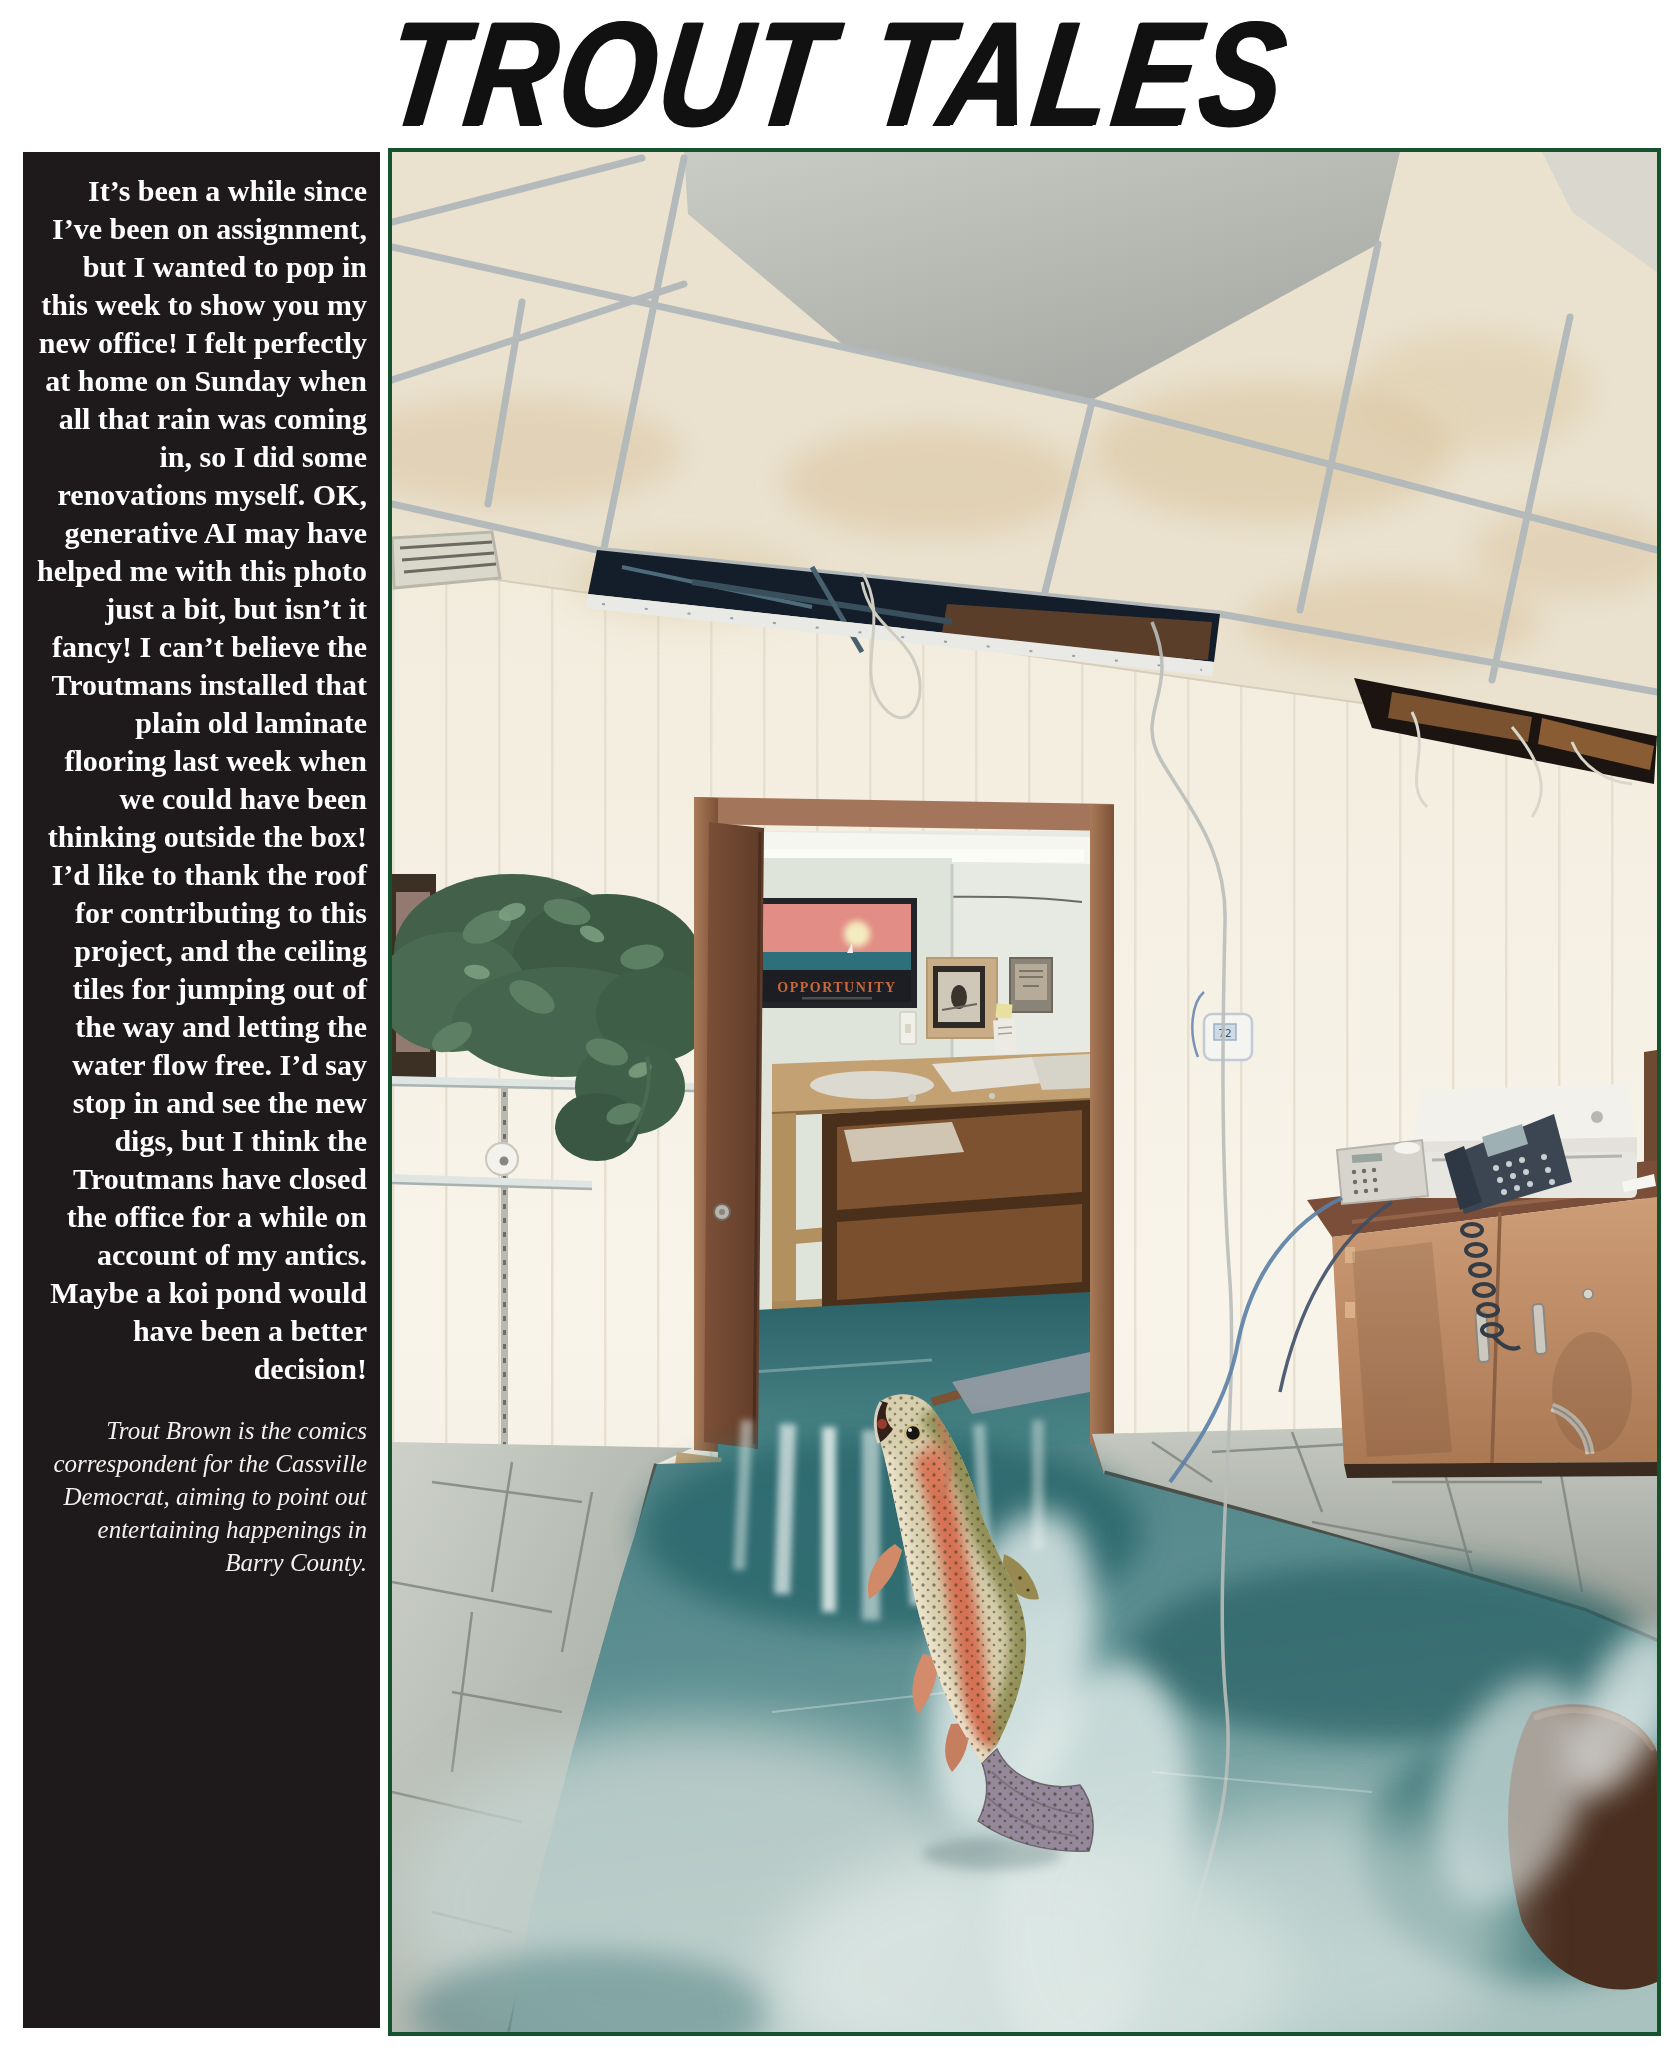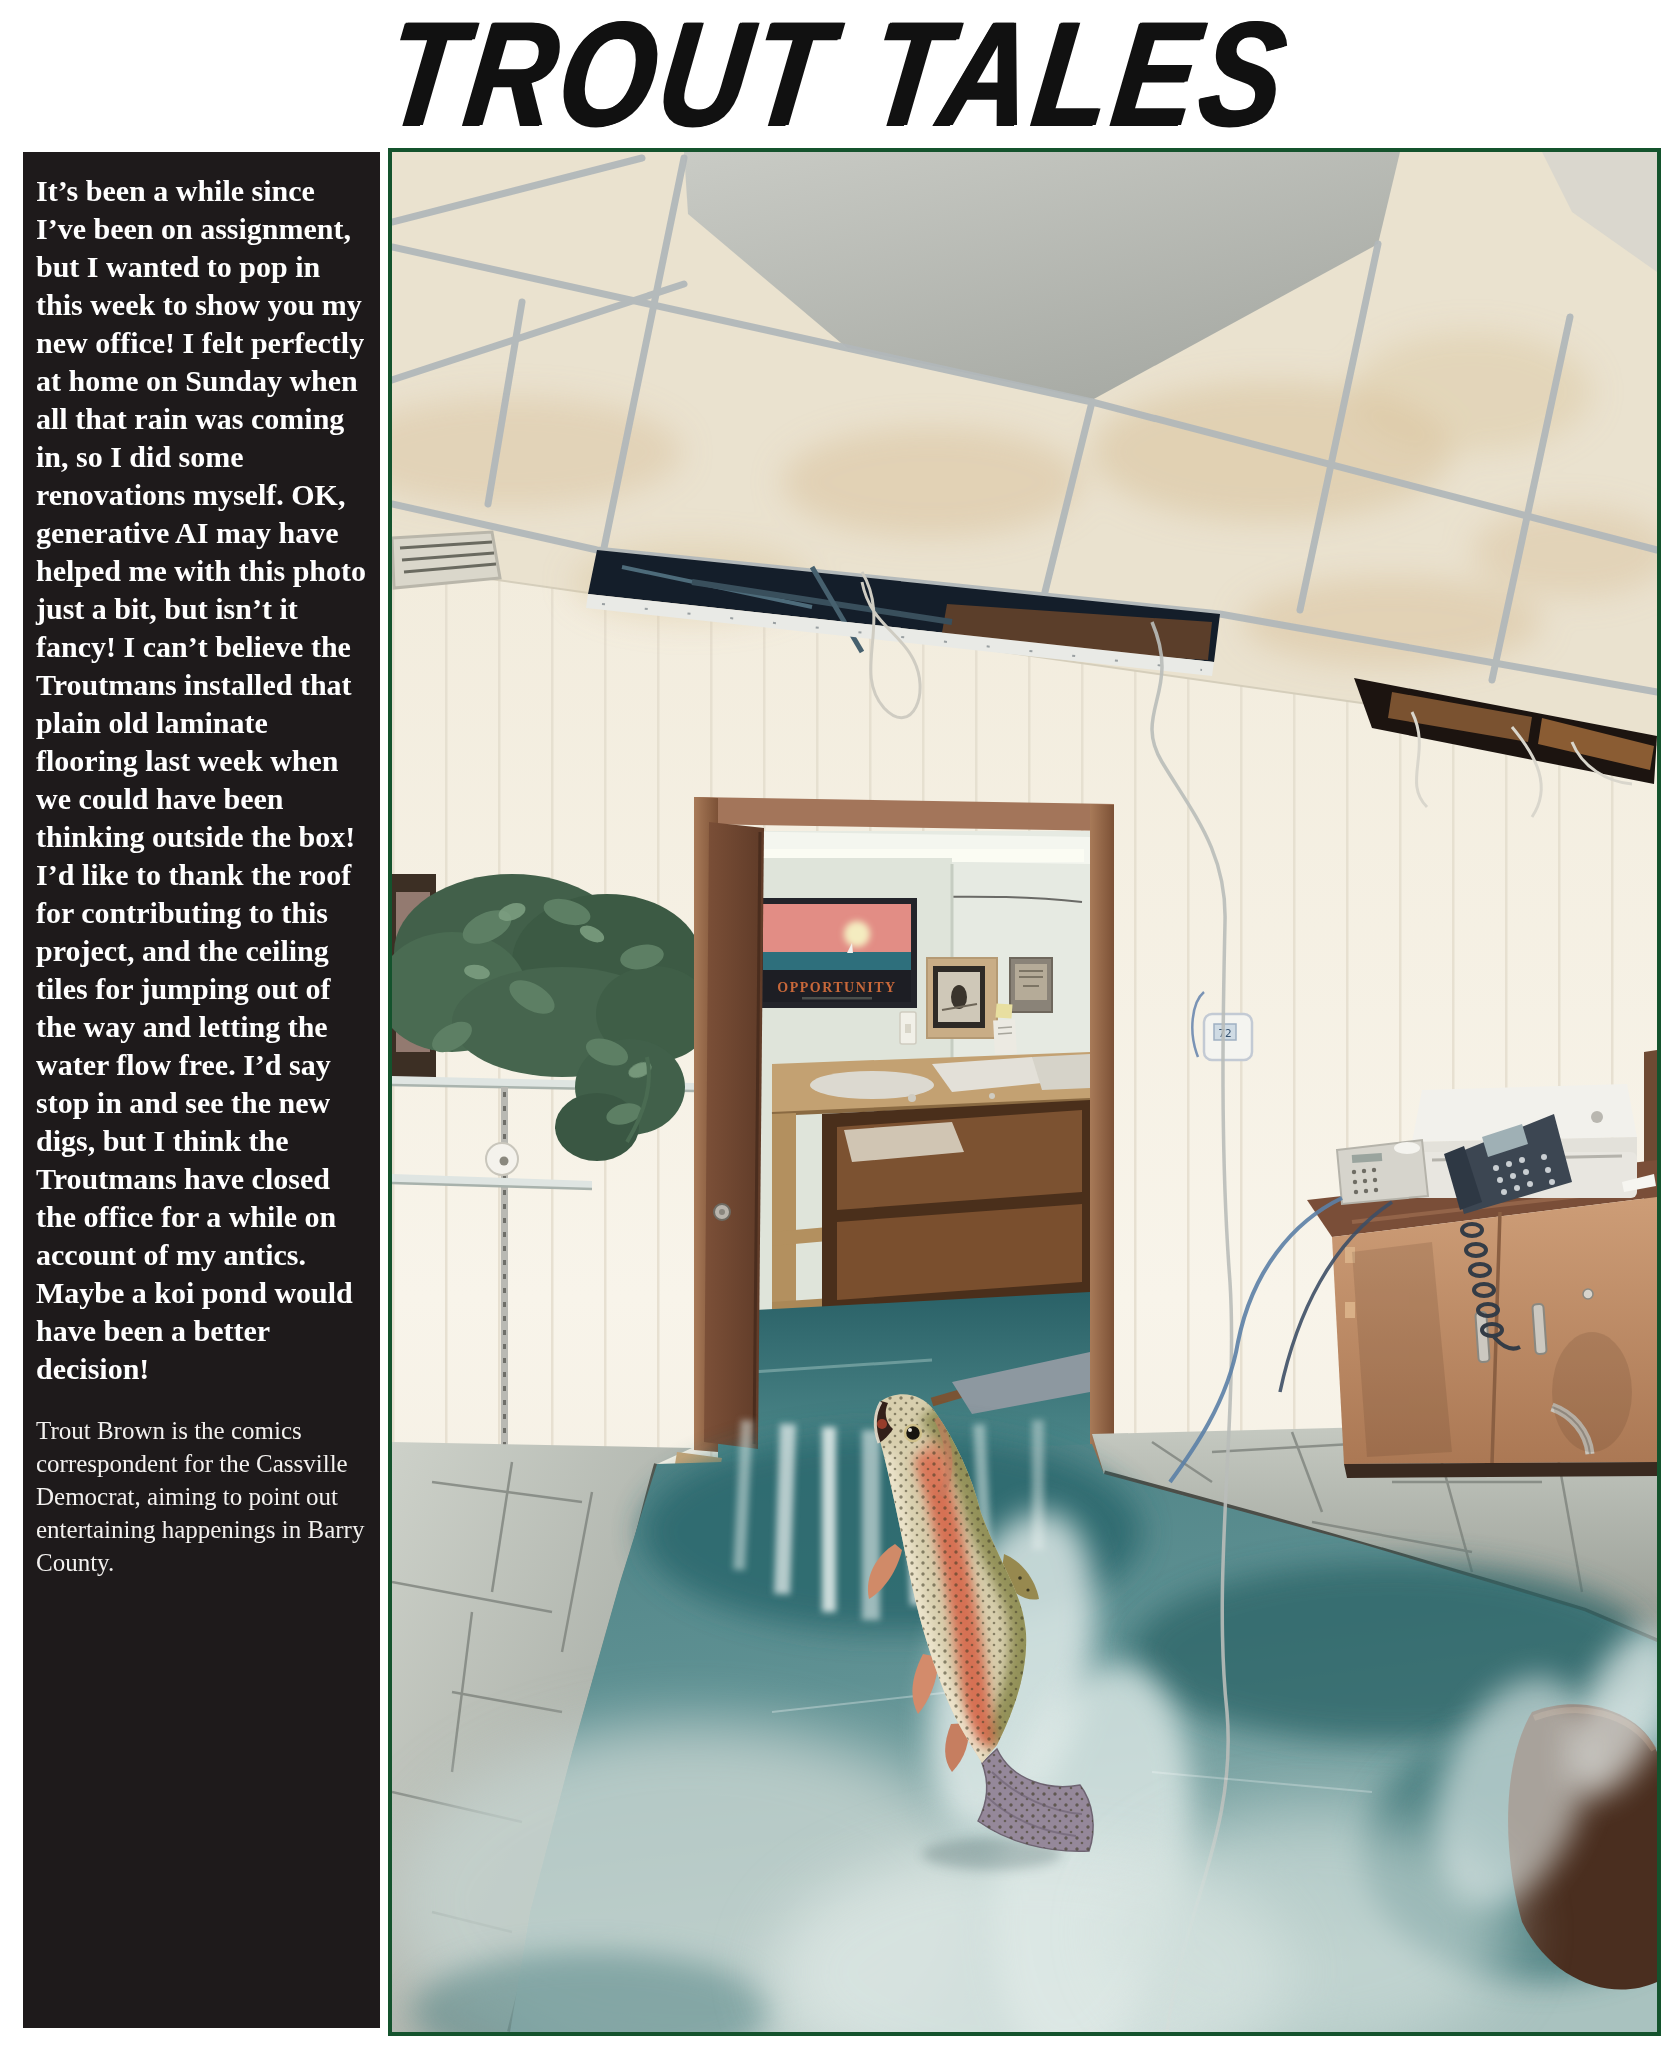--- a/index.html
+++ b/index.html
@@ -8,23 +8,23 @@
   
   #masthead{position:absolute;left:0;top:0;width:1675px;height:148px;
             display:flex;align-items:center;justify-content:center;}
   #masthead h1{margin:0;color:#111111;font-family:"Liberation Sans", sans-serif;
                font-weight:bold;font-style:italic;font-size:122px;letter-spacing:5px;
                transform:scaleY(1.22) skewX(-9deg);transform-origin:center;
                text-shadow:2px 0 0 #111, -1px 1px 0 #111;}
   
   #column{position:absolute;left:23px;top:152px;width:357px;height:1876px;
           background:#1e1a1b;color:#ffffff;box-sizing:border-box;
-          padding:20px 13px 16px 13px;text-align:left;}
+          padding:20px 13px 16px 13px;text-align:right;}
   #column .body{margin:0;font-weight:bold;font-size:30px;line-height:38px;}
-  #column .footer{margin:26px 0 0 0;font-weight:normal;
+  #column .footer{margin:26px 0 0 0;font-style:italic;font-weight:normal;
                   font-size:25px;line-height:33px;color:#f3f1ef;}
   
   #photo{position:absolute;left:388px;top:148px;width:1273px;height:1888px;margin:0;
          box-sizing:border-box;border:4px solid #14532d;background:#f6f2e8;}
   #photo svg{display:block;width:100%;height:100%;}
 </style>
 </head>
 <body>
 
 <div id="page">

